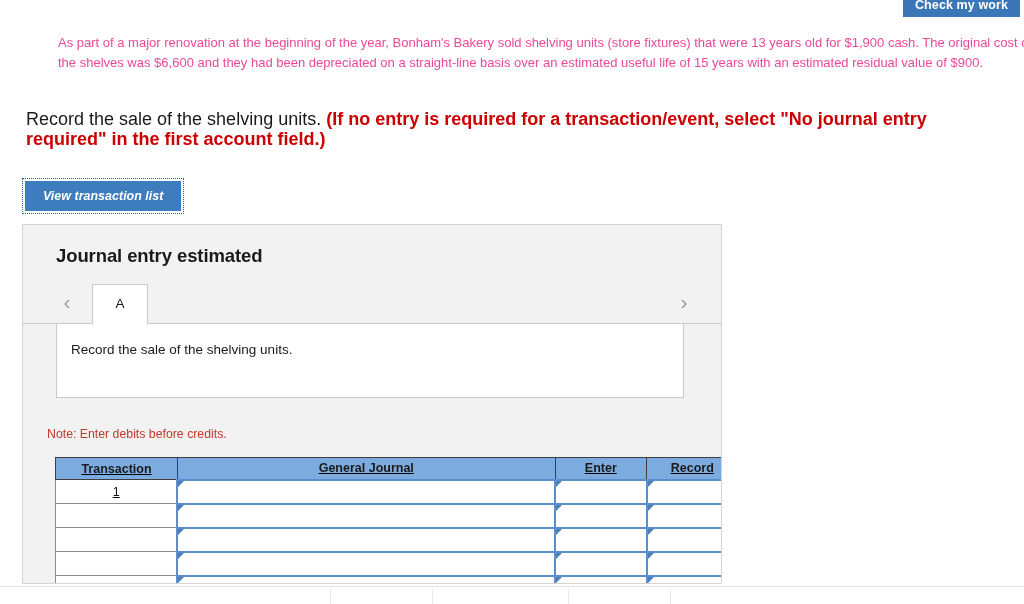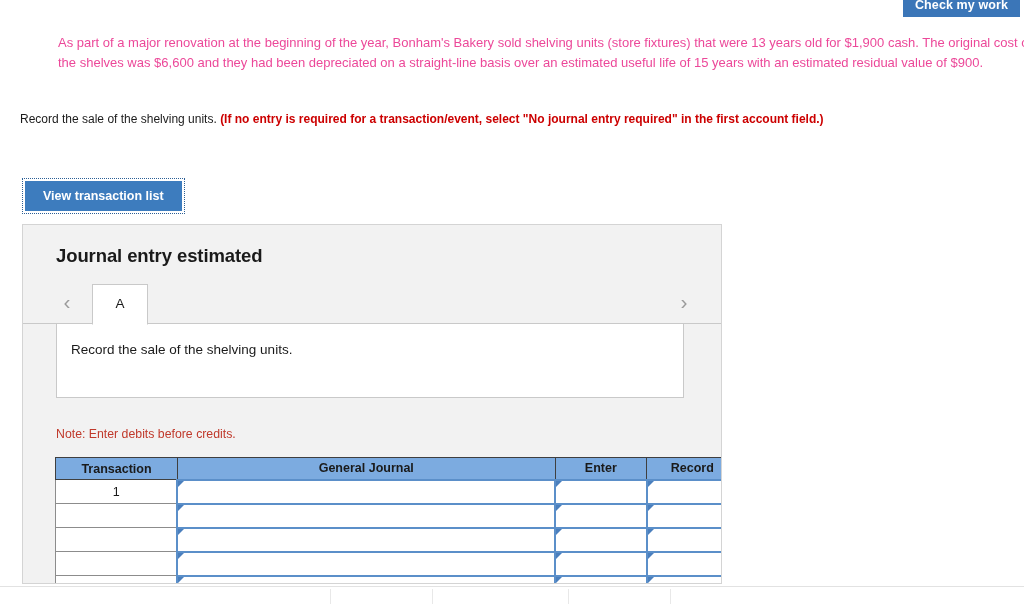--- a/index.html
+++ b/index.html
@@ -47,24 +47,24 @@
     top: 33px;
     width: 985px;
     font-size: 13px;
     line-height: 19.6px;
     color: #ec4899;
     margin-left: 36px;
   }
 
   .requirement-text {
     position: absolute;
-    left: 20px;
+    left: 26px;
     top: 110px;
     width: 975px;
-    font-size: 12px;
+    font-size: 18px;
     line-height: 19.6px;
     color: #1a1a1a;
   }
   .requirement-text .red-note {
     color: #cc0000;
     font-weight: bold;
   }
 
   
   .view-txn-wrap {
@@ -78,20 +78,21 @@
   .view-txn-btn {
     display: block;
     background: #3d7cbe;
     color: #ffffff;
     font-size: 12.5px;
     font-weight: bold;
     border: none;
     padding: 8px 18px 8px 18px;
     cursor: pointer;
     white-space: nowrap;
+    font-style: italic;
   }
 
   
   .worksheet-panel {
     position: absolute;
     left: 22px;
     top: 224px;
     width: 700px;
     height: 360px;
     background: #f2f2f2;
@@ -175,34 +176,35 @@
   .desc-text {
     position: absolute;
     left: 14px;
     top: 18px;
     font-size: 13.5px;
     color: #1a1a1a;
   }
 
   .note-text {
     position: absolute;
-    left: 33px;
+    left: 24px;
     top: 202px;
     font-size: 12.3px;
     color: #c0392b;
   }
 
   
   .journal-table {
     position: absolute;
     left: 32px;
     top: 232px;
     width: 684px;
     border-collapse: collapse;
     table-layout: fixed;
+    text-decoration: underline;
   }
   .journal-table th {
     background: #7cabe0;
     border: 1px solid #3f3f3f;
     font-size: 12.5px;
     font-weight: bold;
     color: #1a1a1a;
     height: 22px;
     padding: 0;
     text-align: center;

